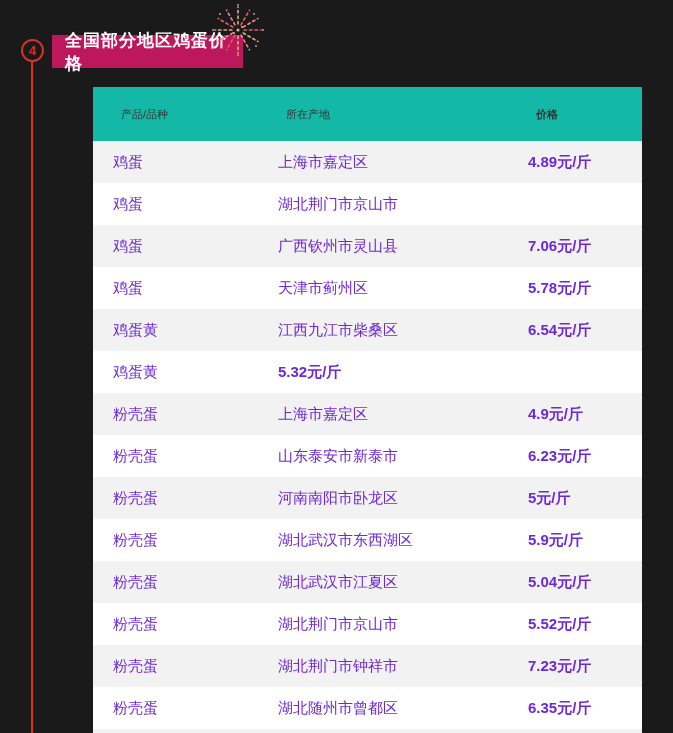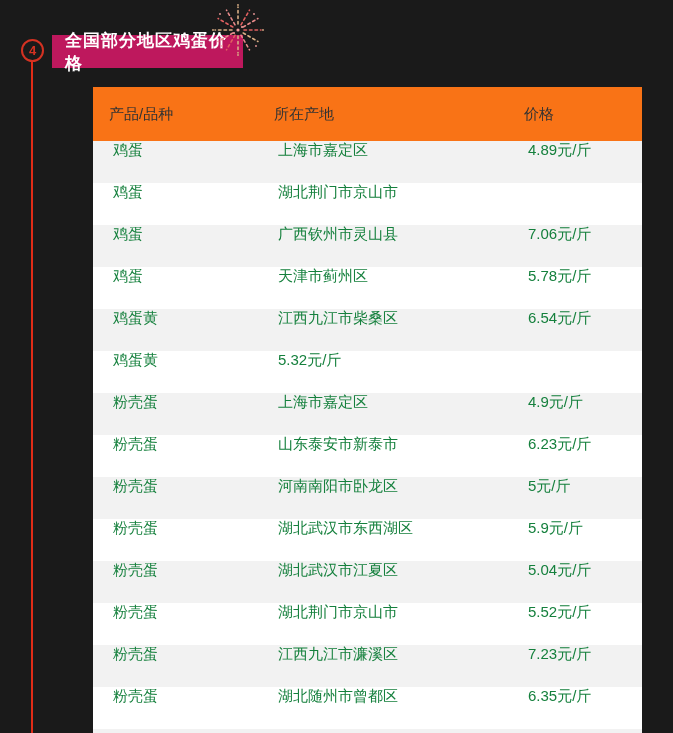--- a/index.html
+++ b/index.html
@@ -45,35 +45,35 @@
   
   .table{
     position:absolute;left:93px;top:87px;
     width:549px;height:646px;
     background:#ffffff;
     overflow:hidden;
   }
   .thead{
     height:54px;
     display:flex;align-items:center;
-    padding-left:16px;box-sizing:border-box;
-    background:#f97316;
-    color:#333333;font-size:15px;
+    padding-left:28px;box-sizing:border-box;
+    background:#14b8a6;
+    color:#333333;font-size:11px;
   }
   .row{
     height:42px;
-    display:flex;align-items:flex-start;
+    display:flex;align-items:center;
     padding-left:20px;box-sizing:border-box;
-    color:#15803d;font-size:15px;
+    color:#6d28d9;font-size:15px;
     background:#ffffff;
   }
   .tbody .row:nth-child(odd){background:#f2f2f2;}
   .c1{width:165px;flex:none;}
   .c2{width:250px;flex:none;}
-  .c3{flex:1;}
+  .c3{flex:1;font-weight:bold;}
   .row-partial{
     height:4px;background:#f2f2f2;
   }
 </style>
 </head>
 <body>
 
 <div class="page">
 
   <div class="red-line"></div>
@@ -190,21 +190,21 @@
   </div>
 
   <div class="row">
     <div class="c1">粉壳蛋</div>
     <div class="c2">湖北荆门市京山市</div>
     <div class="c3">5.52元/斤</div>
   </div>
 
   <div class="row">
     <div class="c1">粉壳蛋</div>
-    <div class="c2">江西九江市濂溪区</div>
+    <div class="c2">湖北荆门市钟祥市</div>
     <div class="c3">7.23元/斤</div>
   </div>
 
   <div class="row">
     <div class="c1">粉壳蛋</div>
     <div class="c2">湖北随州市曾都区</div>
     <div class="c3">6.35元/斤</div>
   </div>
 </div>
     <div class="row-partial"></div>

